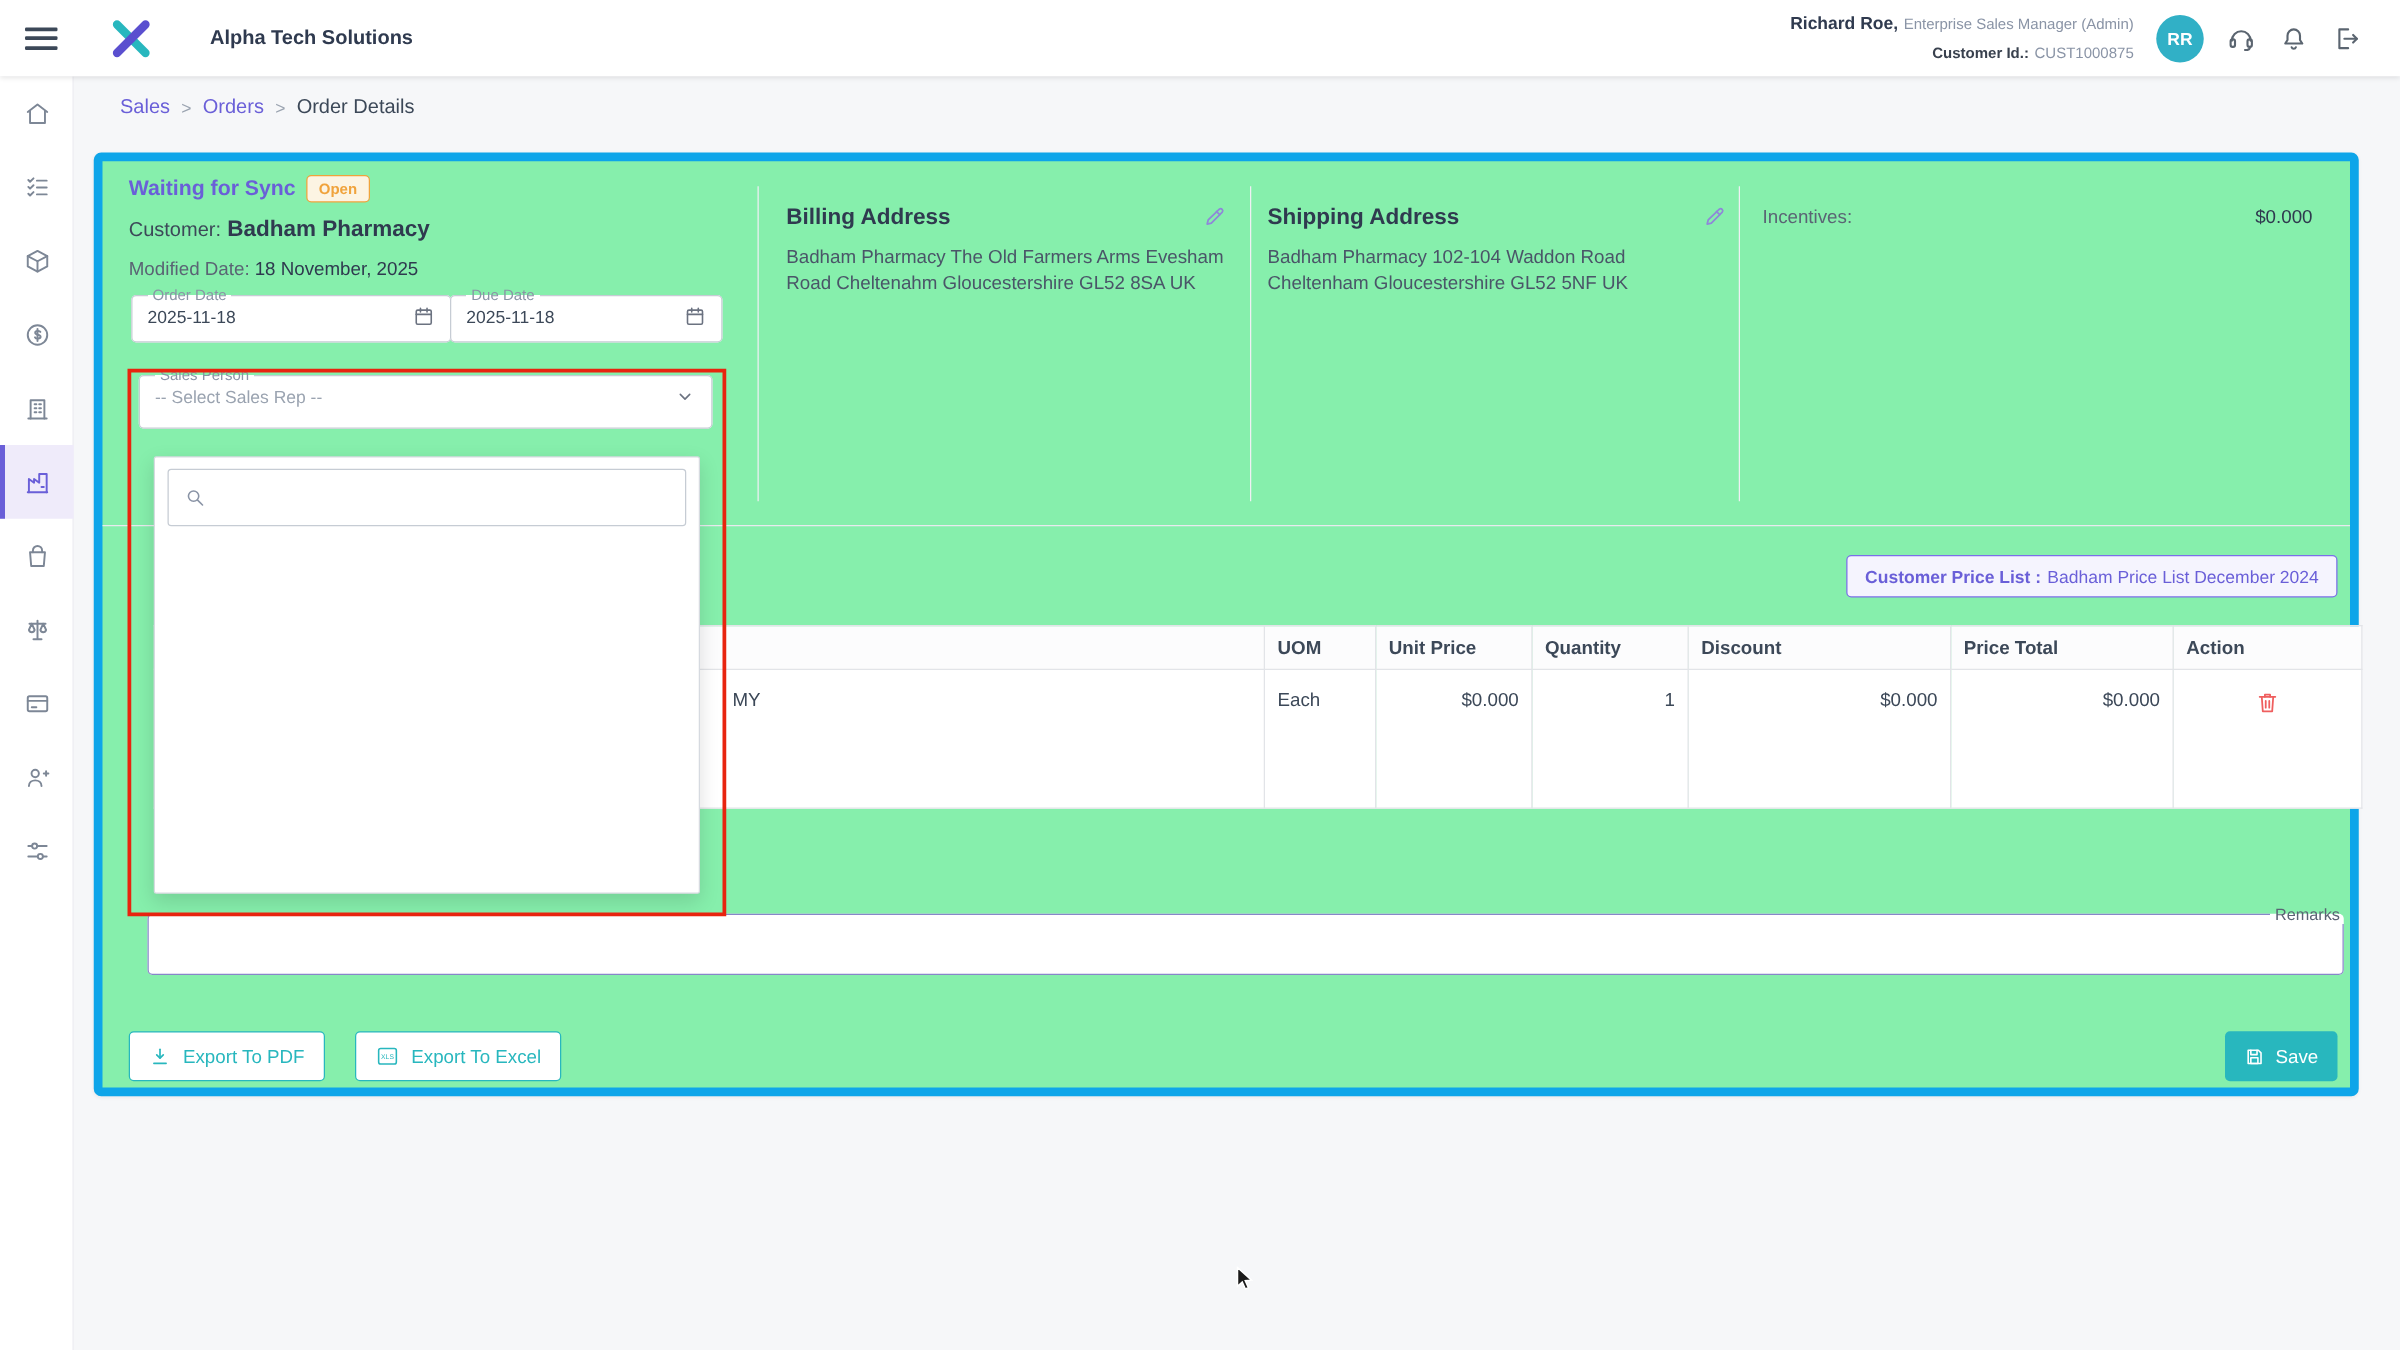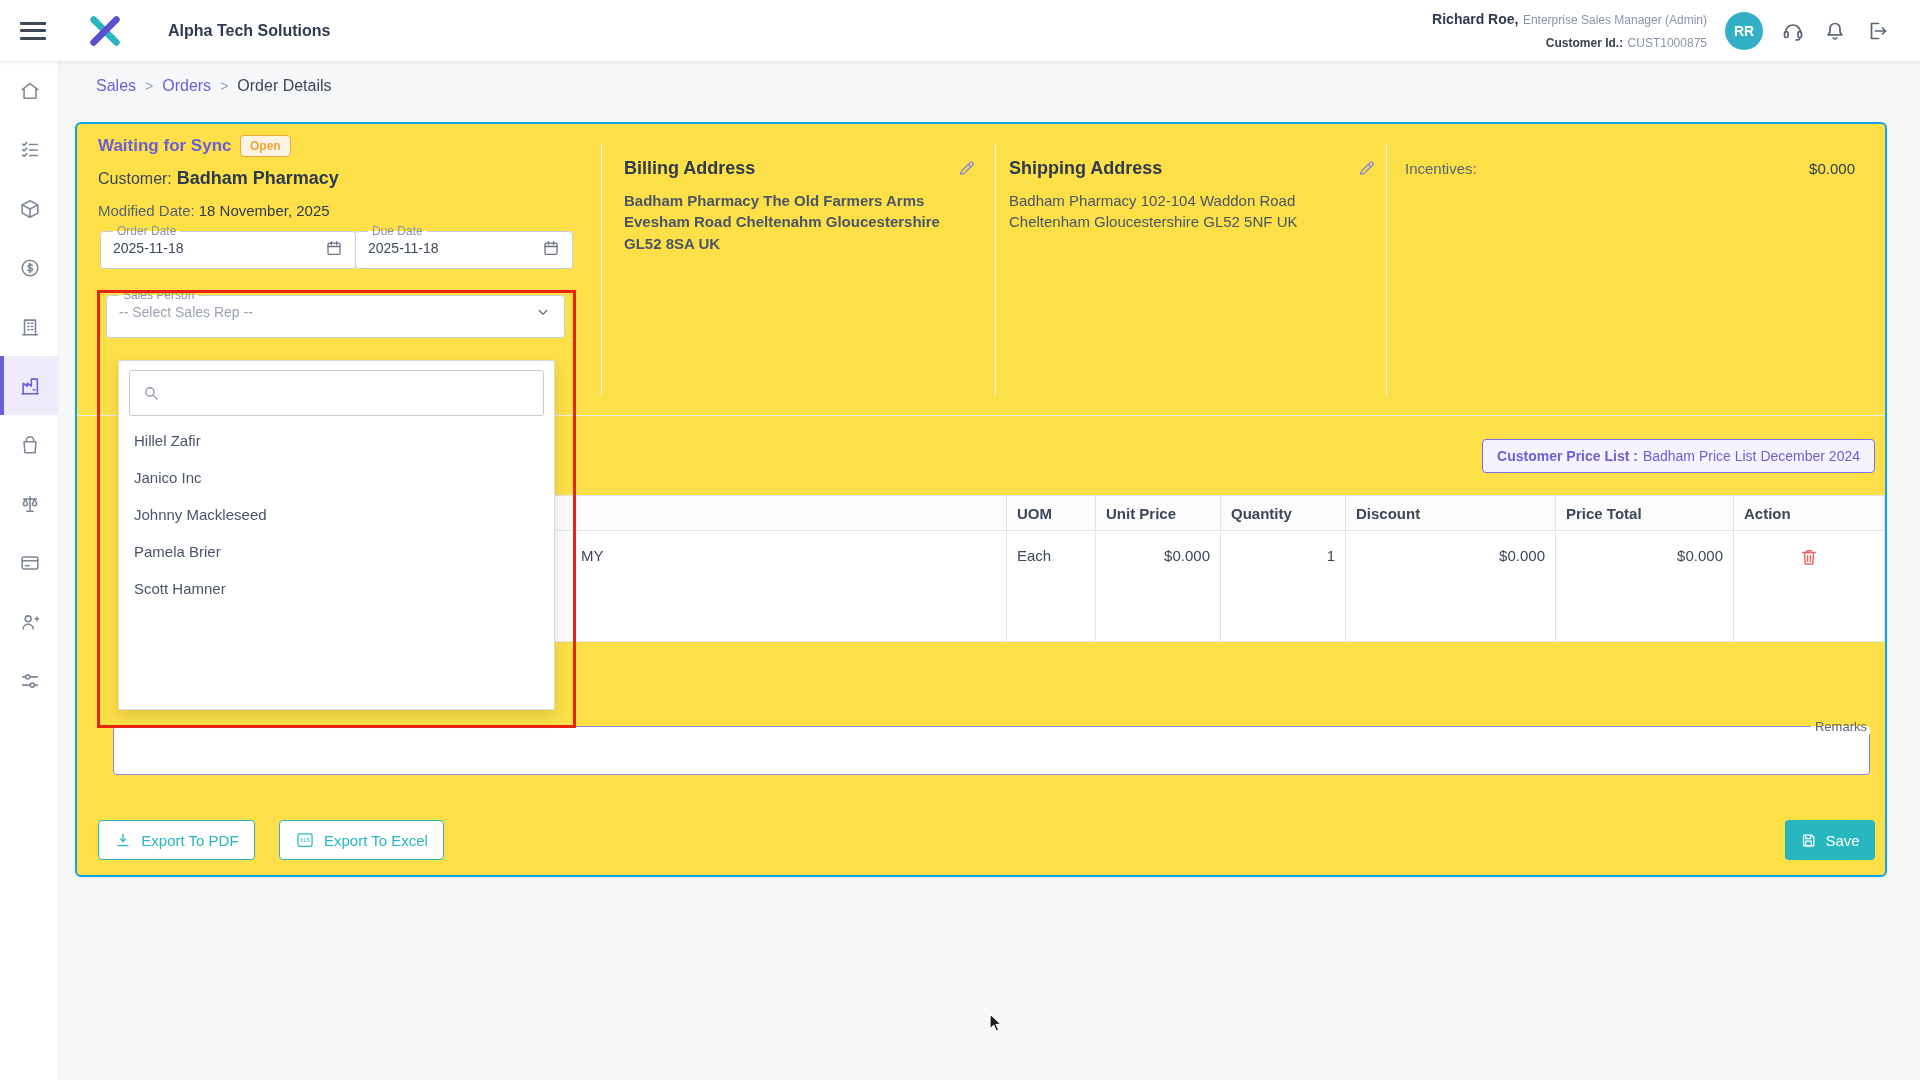--- a/index.html
+++ b/index.html
@@ -55,21 +55,21 @@
     position:absolute; left:96px; top:77px; font-size:16px;
     display:flex; gap:9px; align-items:center;
   }
   .bc-link { color:#6a5fd8; cursor:pointer; }
   .bc-sep { color:#9aa3b0; font-size:14px; }
   .bc-current { color:#3c4858; }
 
   
   .card {
     position:absolute; left:75px; top:122px; width:1812px; height:755px;
-    background:#fde047; border:2px solid #0ea5e9; border-radius:6px;
+    background:#86efac; border:7px solid #0ea5e9; border-radius:6px;
     box-shadow:0 1px 3px rgba(0,0,0,.05);
   }
 
   .status-title { position:absolute; left:21px; top:12px; font-size:17px; font-weight:bold; color:#6a5fd8; }
   .badge-open {
     position:absolute; left:163px; top:11px; padding:3px 9px;
     border:1px solid #f0a33c; color:#f0a33c; background:#fcf4e3;
     border-radius:4px; font-size:12px; font-weight:bold;
   }
   .customer-line { position:absolute; left:21px; top:44px; font-size:16px; color:#3c4858; }
@@ -118,21 +118,21 @@
   }
 
   
   .addr-h { position:absolute; font-size:18px; font-weight:bold; color:#2f3a4f; }
   .billing-h  { left:547px; top:34px; }
   .shipping-h { left:932px; top:34px; }
   .edit-btn { position:absolute; color:#8f87d8; cursor:pointer; }
   .billing-edit  { left:880px; top:34px; }
   .shipping-edit { left:1280px; top:34px; }
   .addr-text { position:absolute; top:66px; font-size:15px; color:#4a5568; line-height:1.42; }
-  .billing-text  { left:547px; width:350px;font-weight:bold; }
+  .billing-text  { left:547px; width:350px; }
   .shipping-text { left:932px; width:350px; }
   .incent-label { position:absolute; left:1328px; top:36px; font-size:15px; color:#5a6474; }
   .incent-value { position:absolute; right:30px; top:36px; font-size:15px; color:#2f3a4f; }
 
   .vdiv { position:absolute; top:20px; height:252px; width:1px; background:#eef0f3; }
   .vd1 { left:524px; } .vd2 { left:918px; } .vd3 { left:1309px; }
   .hdiv { position:absolute; left:0; top:291px; width:100%; height:1px; background:#e8eaee; }
 
   .pricelist {
     position:absolute; right:10px; top:315px; height:34px;
@@ -380,27 +380,20 @@
     </div>
   </fieldset>
 
   <div class="dropdown">
     <div class="dd-search">
       <svg width="18" height="18" viewBox="0 0 24 24" fill="none" stroke="currentColor" stroke-width="1.7" stroke-linecap="round">
         <circle cx="10.5" cy="10.5" r="5.5"></circle>
           <path d="M14.8 14.8 L20 20"></path>
       </svg>
       <input type="text" style="">
-    </div>
-    <div class="dd-list">
-      <div class="dd-item">Hillel Zafir</div>
-      <div class="dd-item">Janico Inc</div>
-      <div class="dd-item">Johnny Mackleseed</div>
-      <div class="dd-item">Pamela Brier</div>
-      <div class="dd-item">Scott Hamner</div>
     </div>
   </div>
 
   <div class="red-box"></div>
 
   <div class="vdiv vd1"></div>
   <div class="vdiv vd2"></div>
   <div class="vdiv vd3"></div>
 
   <div class="addr-h billing-h">Billing Address</div>

